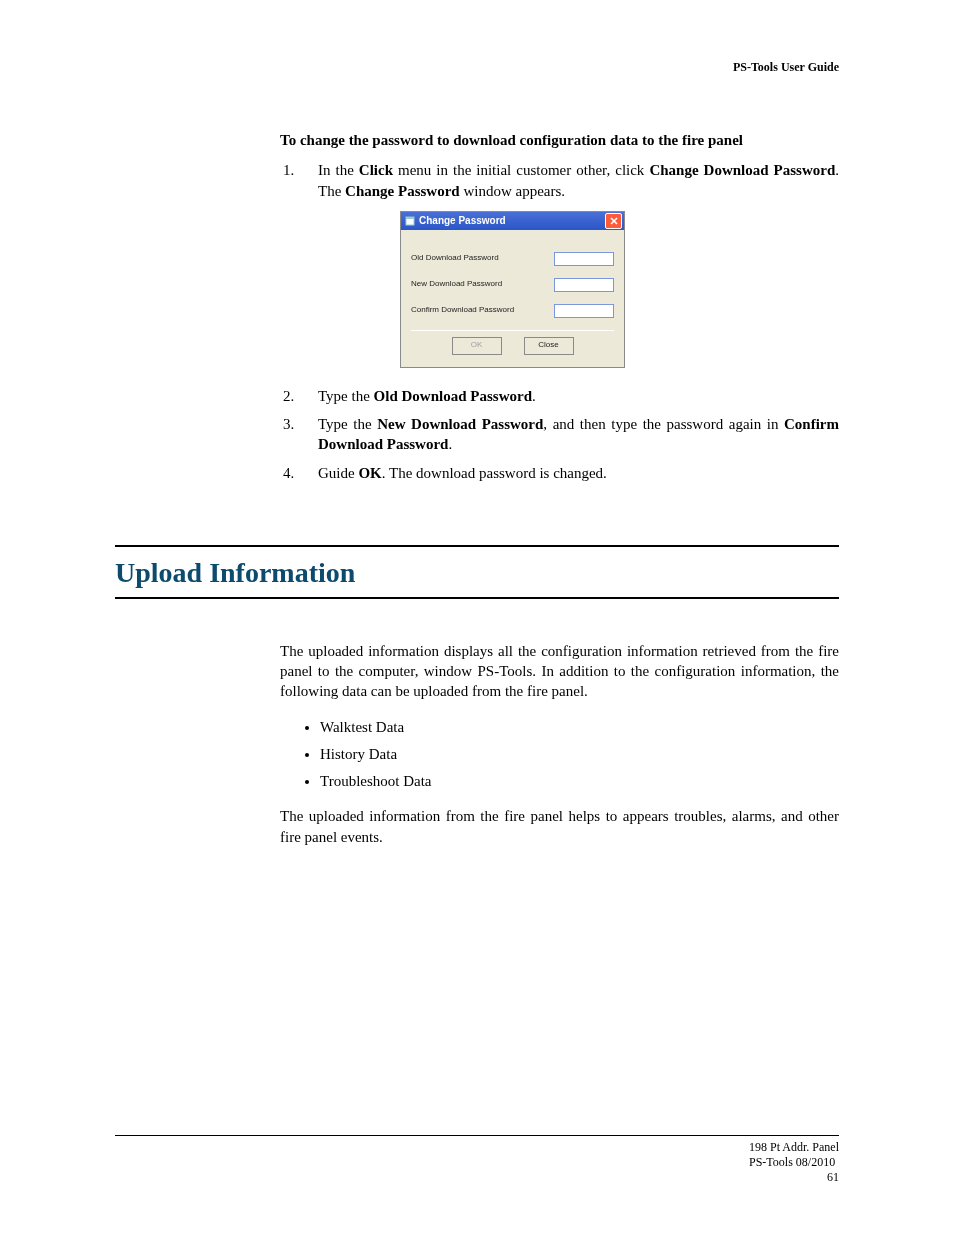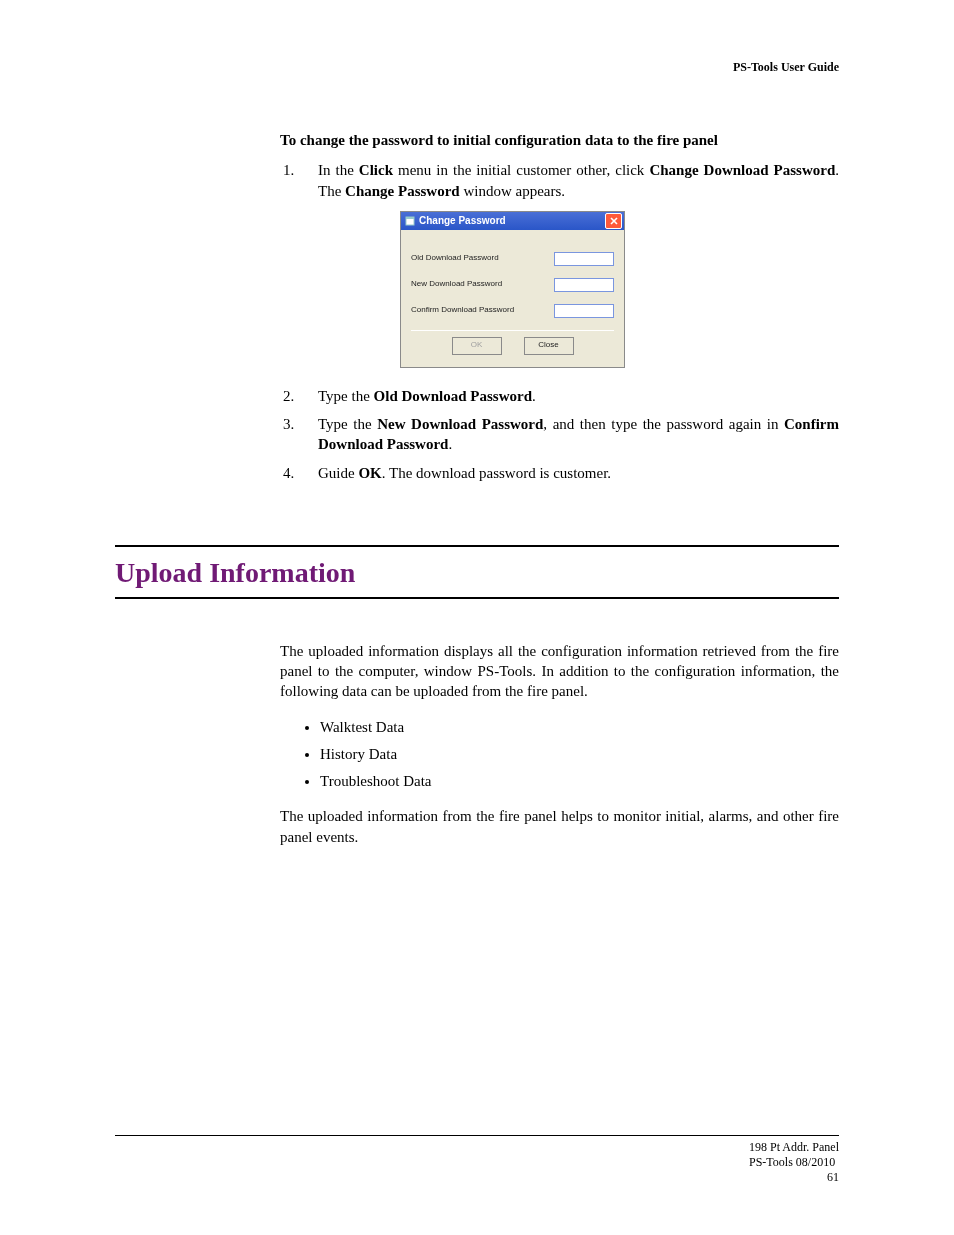--- a/index.html
+++ b/index.html
@@ -124,21 +124,21 @@
   .dlg-btn.disabled { color: #a0a0a0; }
   .section-title-block {
     margin-top: 62px;
   }
   .hr {
     border: 0;
     border-top: 2px solid #000;
     margin: 0;
   }
   h2.sec-title {
-    color: #701a75;
+    color: #0c4a6e;
     font-size: 28px;
     font-weight: bold;
     margin: 10px 0 8px 0;
     font-family: "Times New Roman", Times, serif;
   }
   .sec-body {
     margin-top: 42px;
   }
   ul.bullets {
     margin: 8px 0 14px 0;
@@ -175,21 +175,21 @@
     justify-content: center;
   }
 </style>
 </head>
 <body>
 
 <div class="page">
   <div class="header-right">PS-Tools User Guide</div>
 
   <div class="content">
-    <div class="sect-heading">To change the password to initial configuration data to the fire panel</div>
+    <div class="sect-heading">To change the password to download configuration data to the fire panel</div>
 
     <ol class="steps">
       <li class="justify">
         <span>In the </span><span class="b">Click</span><span> menu in the initial customer other, click </span><span class="b">Change Download Password</span><span>. The </span><span class="b">Change Password</span><span> window appears.</span>
 
         <div class="dialog-wrap">
           <div class="dlg">
             <div class="dlg-title">
               <span class="title-icon">
                 <svg width="10" height="10" viewBox="0 0 10 10">
@@ -229,39 +229,39 @@
 
       <li>
         <span>Type the </span><span class="b">Old Download Password</span><span>.</span>
       </li>
 
       <li class="justify">
         <span>Type the </span><span class="b">New Download Password</span><span>, and then type the password again in </span><span class="b">Confirm Download Password</span><span>.</span>
       </li>
 
       <li>
-        <span>Guide </span><span class="b">OK</span><span>. The download password is customer.</span>
+        <span>Guide </span><span class="b">OK</span><span>. The download password is changed.</span>
       </li>
     </ol>
   </div>
 
   <div class="section-title-block">
     <hr class="hr">
     <h2 class="sec-title">Upload Information</h2>
     <hr class="hr">
   </div>
 
   <div class="content sec-body">
     <p class="justify">The uploaded information displays all the configuration information retrieved from the fire panel to the computer, window PS-Tools. In addition to the configuration information, the following data can be uploaded from the fire panel.</p>
     <ul class="bullets">
       <li>Walktest Data</li>
       <li>History Data</li>
       <li>Troubleshoot Data</li>
     </ul>
-    <p class="justify">The uploaded information from the fire panel helps to monitor initial, alarms, and other fire panel events.</p>
+    <p class="justify">The uploaded information from the fire panel helps to appears troubles, alarms, and other fire panel events.</p>
   </div>
 
   <div class="footer">
     <hr class="hr-thin">
     <div class="footer-row">
       <div class="footer-left">
         <div>198 Pt Addr. Panel</div>
         <div>PS-Tools  08/2010</div>
       </div>
       <div>61</div>

